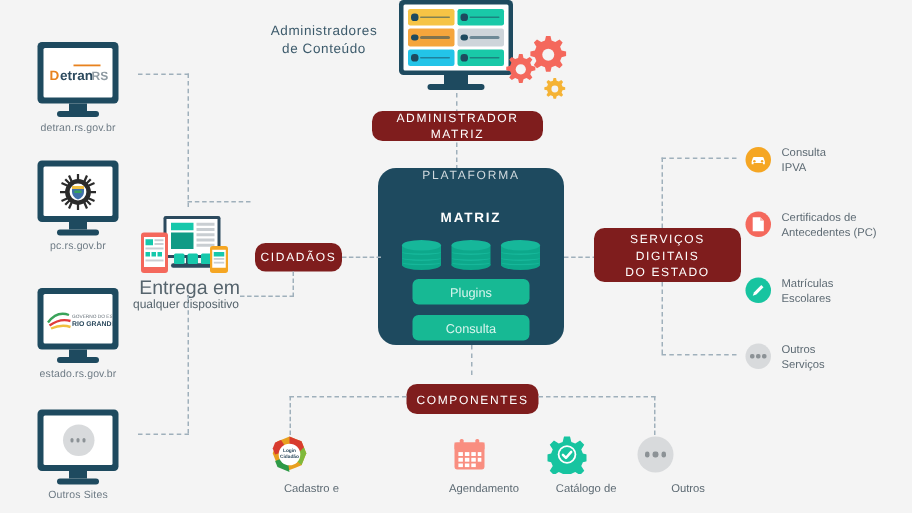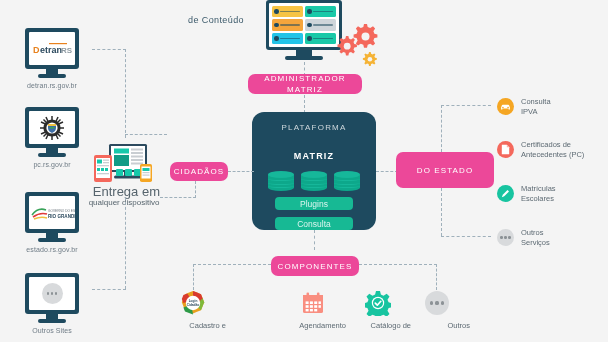--- a/index.html
+++ b/index.html
@@ -11,21 +11,21 @@
   }
   #stage { position: relative; width: 608px; height: 342px; background: #f4f4f4; }
 
   
   .abs { position: absolute; }
   .caption {
     font-size: 7px; color: #6e7b85; text-align: center;
     letter-spacing: .1px; line-height: 9px; white-space: nowrap;
   }
   .navy-pill {
-    background: #ec4899; color: #ffffff; border-radius: 7px;
+    background: #7f1d1d; color: #ffffff; border-radius: 7px;
     display: flex; align-items: center; justify-content: center;
     text-align: center; letter-spacing: 1.1px; font-size: 8px;
     line-height: 11px; padding: 0 8px;
   }
 
   
   .dash-h { border-top: 1.4px dashed #9fb0bb; height: 0; }
   .dash-v { border-left: 1.4px dashed #9fb0bb; width: 0; }
 
   
@@ -84,21 +84,21 @@
     flex: 1; margin-right: 3px;
   }
   .adm-neck { width: 16px; height: 6px; background: #1e4a5f; margin: 0 auto; }
   .adm-base { width: 38px; height: 4px; background: #1e4a5f; margin: 0 auto; border-radius: 2px; }
 
   
   #platform-card {
     left: 252px; top: 112px; width: 124px; height: 118px;
     background: #1e4a5f; border-radius: 12px;
     display: flex; flex-direction: column; align-items: center;
-    padding-top: 11px;
+    padding-top: 0;
   }
   .plat-t1 { color: #cfd8dd; font-size: 8px; letter-spacing: 1.2px; }
   .plat-t2 { color: #ffffff; font-size: 9px; font-weight: bold; letter-spacing: 1.2px; margin-top: 19px; }
   .db-row { display: flex; gap: 7px; margin-top: 10px; }
   .db {
     width: 26px; height: 19px; position: relative;
   }
   .db .top {
     position: absolute; left: 0; top: 0; width: 26px; height: 7px;
     background: #16b79a; border-radius: 50%;
@@ -139,20 +139,21 @@
 
   
   #device-cluster { left: 92px; top: 143px; width: 62px; height: 40px; }
 </style>
 </head>
 <body>
 
 <div id="stage">
 
   <div class="abs" style="left:166px;top:14px;width:100px;text-align:center;">
+    <div style="font-size:9px;color:#3c5a6b;letter-spacing:.4px;line-height:12px;">Administradores</div>
     <div style="font-size:9px;color:#3c5a6b;letter-spacing:.4px;line-height:12px;">de  Conteúdo</div>
   </div>
 
   <div id="admin-monitor" class="abs">
     <div class="adm-body">
       <div class="adm-screen">
         <div class="adm-tile" style="background:#f6c445;">
           <span class="gear-dot"></span>
             <span class="bar"></span>
         </div>
@@ -373,20 +374,21 @@
 
   <div class="abs dash-h" style="left:92px;top:49px;width:34px;"></div>
   <div class="abs dash-v" style="left:125px;top:49px;height:89px;"></div>
   <div class="abs dash-v" style="left:125px;top:197px;height:92px;"></div>
   <div class="abs dash-h" style="left:92px;top:289px;width:34px;"></div>
   <div class="abs dash-h" style="left:125px;top:134px;width:42px;"></div>
   <div class="abs dash-h" style="left:160px;top:197px;width:36px;"></div>
   <div class="abs dash-v" style="left:195px;top:181px;height:17px;"></div>
 
   <div class="abs navy-pill" style="left:396px;top:152px;width:98px;height:36px;flex-direction:column;">
+    <span>SERVIÇOS DIGITAIS</span>
     <span>DO ESTADO</span>
   </div>
 
   <div class="abs dash-v" style="left:441px;top:105px;height:47px;"></div>
   <div class="abs dash-v" style="left:441px;top:188px;height:48px;"></div>
   <div class="abs dash-h" style="left:441px;top:105px;width:50px;"></div>
   <div class="abs dash-h" style="left:441px;top:236px;width:50px;"></div>
 
   <div class="svc-row" style="left:497px;top:97px;">
     <span class="svc-icon" style="background:#f5a623;">

